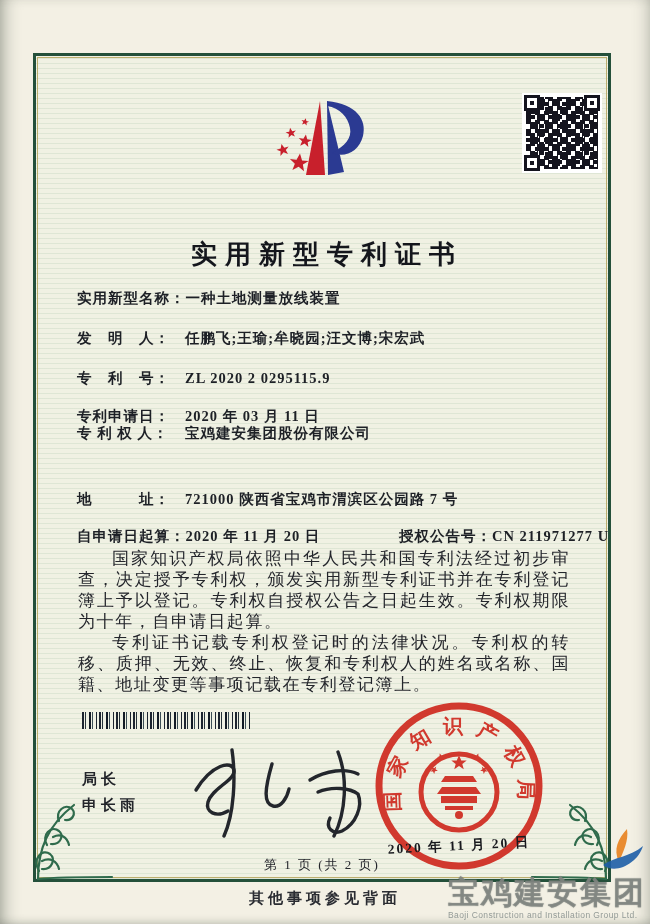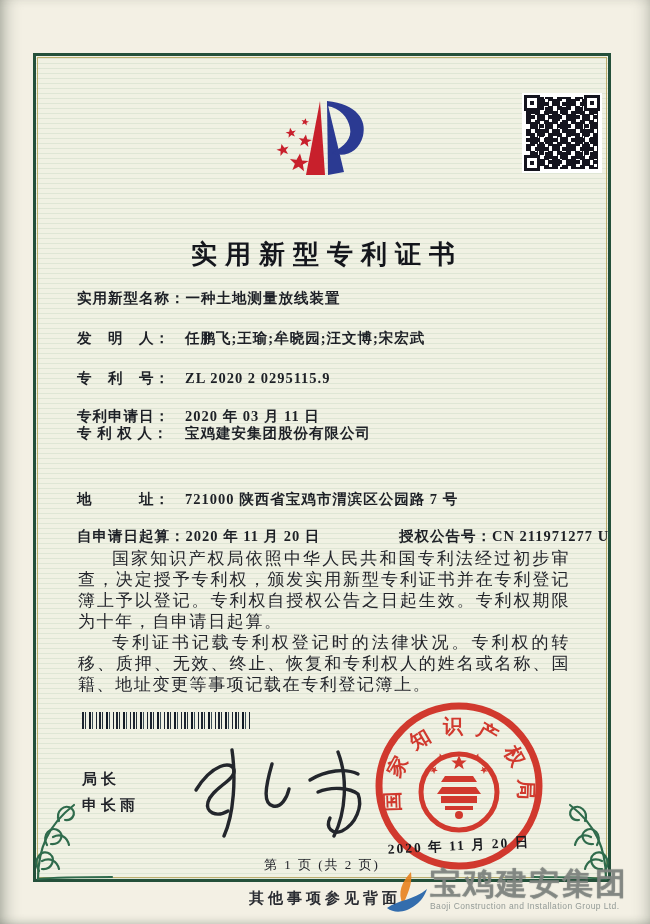--- a/index.html
+++ b/index.html
@@ -42,21 +42,21 @@
   .seal svg{position:absolute;inset:0;opacity:.92;}
   .seal-date{position:absolute;left:6px;top:138px;width:162px;text-align:center;
     font-size:13.5px;font-weight:bold;color:#17181d;letter-spacing:2px;transform:rotate(-3deg);}
   .pageinfo{position:absolute;left:0;top:800px;width:100%;text-align:center;
     font-size:13px;color:#23252b;letter-spacing:2px;font-weight:500;}
   .orn{position:absolute;bottom:-4px;width:86px;height:86px;}
   .orn-l{left:-4px}
   .orn-r{right:-4px;transform:scaleX(-1)}
   .backnote{position:absolute;left:0;top:889px;width:100%;text-align:center;
     font-size:15px;font-weight:bold;letter-spacing:4px;color:#2a2c32;}
-  .company{position:absolute;right:22px;bottom:4px;display:flex;align-items:flex-start;z-index:5;}
+  .company{position:absolute;right:4px;bottom:4px;display:flex;align-items:flex-end;z-index:5;flex-direction:column;}
   .co-logo{width:46px;height:50px;margin-top:2px;opacity:.9;}
   .co-text{display:flex;flex-direction:column;}
   .co-name{font-size:31px;font-weight:bold;letter-spacing:2px;
     color:rgba(145,150,146,.62);text-shadow:0 0 1px rgba(90,95,92,.9);line-height:32px;}
   .co-en{font-size:8.5px;color:rgba(130,140,138,.85);letter-spacing:.4px;margin-top:1px;
     font-family:"Liberation Sans","DejaVu Sans",sans-serif;}
 </style>
 </head>
 <body>
 

